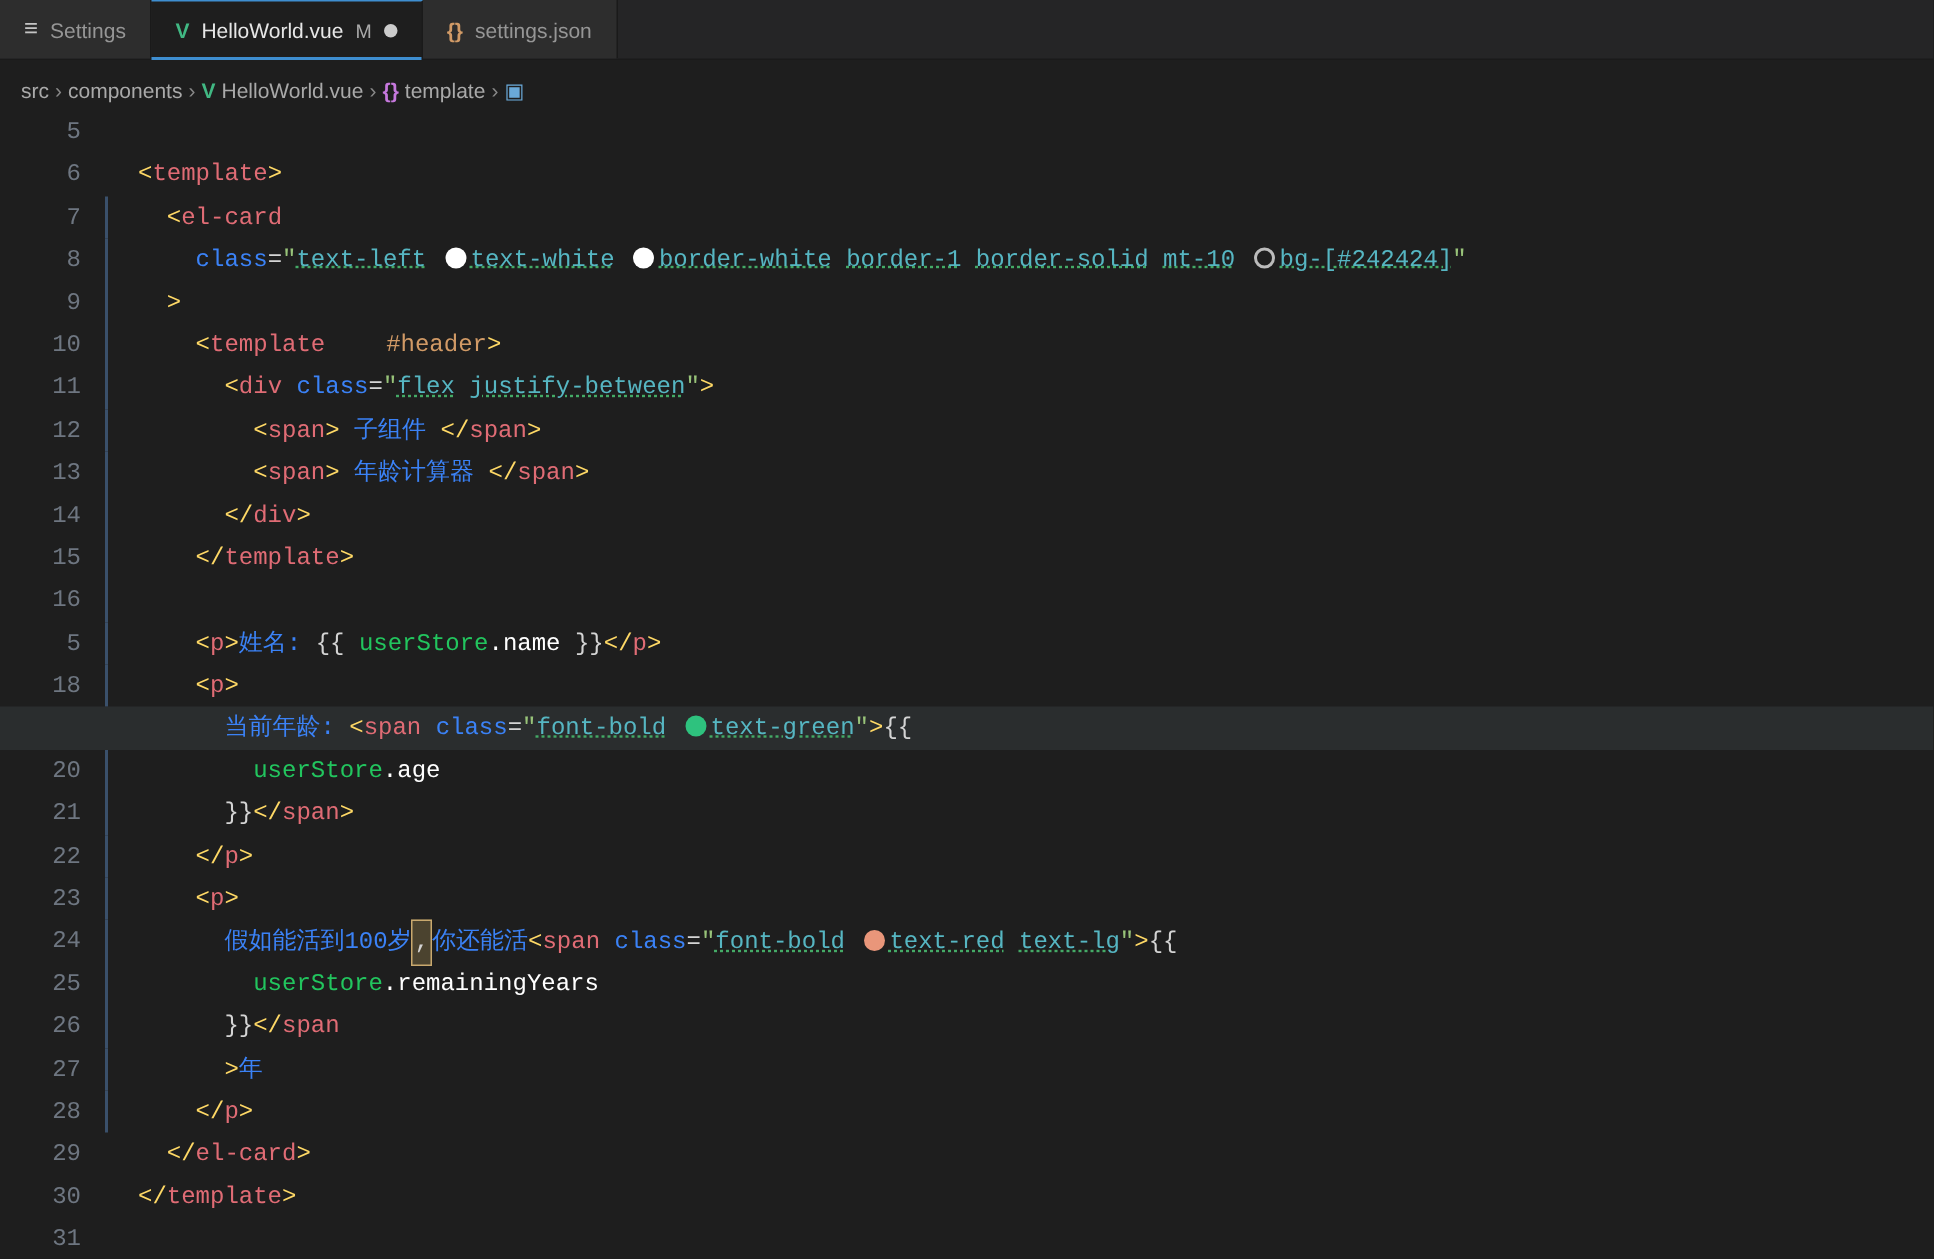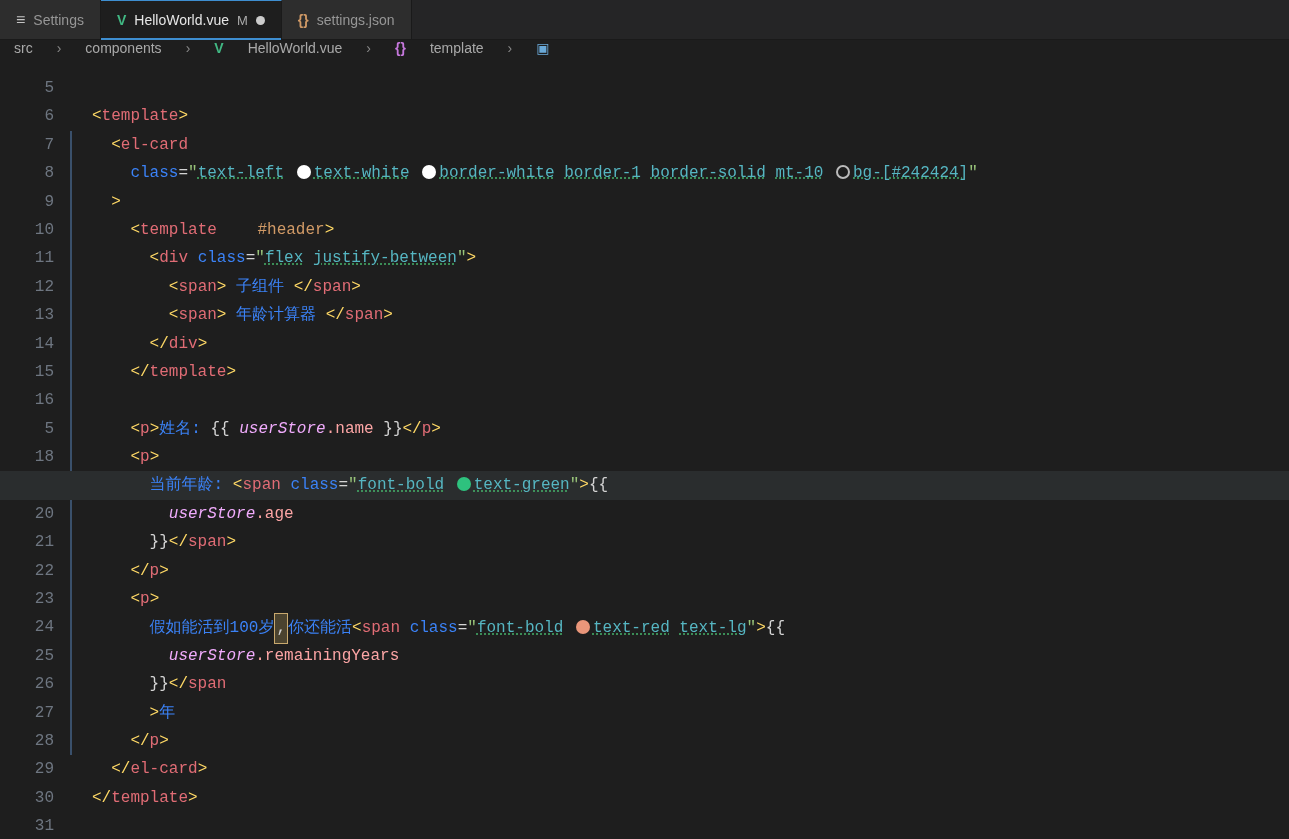--- a/index.html
+++ b/index.html
@@ -3,41 +3,41 @@
 <meta charset="utf-8">
 <style>
   * { margin:0; padding:0; box-sizing:border-box; }
   html,body { width:1289px; height:839px; background:#1e1e1e; font-family:"Segoe UI",sans-serif; color:#ccc; overflow:hidden; }
   .tabbar { height:40px; background:#252526; display:flex; align-items:stretch; border-bottom:1px solid #1a1a1a; }
   .tab { display:flex; align-items:center; gap:8px; padding:0 16px; font-size:14px; color:#969696; background:#2d2d2d; border-right:1px solid #1a1a1a; cursor:pointer; }
   .tab.active { background:#1e1e1e; color:#e6e6e6; border-top:1px solid #3e8ed0; position:relative; }
   .tab.active::after{content:"";position:absolute;left:0;right:0;bottom:-1px;height:2px;background:#3e8ed0;}
   .tab .dot { width:9px; height:9px; border-radius:50%; background:#ccc; }
   .tab .m-badge { font-size:13px; color:#aaa; }
-  .breadcrumb { height:28px; display:flex; align-items:flex-start; gap:24px; padding:0 14px; font-size:14px; color:#a9a9a9; background:#1e1e1e; }
+  .breadcrumb { height:28px; display:flex; align-items:flex-end; gap:4px; padding:0 14px; font-size:14px; color:#a9a9a9; background:#1e1e1e; }
   .breadcrumb .sep { color:#888; }
   .breadcrumb .last { color:#9aa0a6; }
   .editor { display:flex; height:calc(839px - 40px - 28px); font-family:Consolas,"Courier New",monospace; font-size:16px; }
   .gutter { width:70px; background:#1e1e1e; color:#6e7681; text-align:right; padding:6px 16px 0 0; user-select:none; }
   .gutter div { height:28.4px; line-height:28.4px; }
   .foldcol { width:14px; padding-top:6px; }
   .foldcol div{height:28.4px;line-height:28.4px;border-left:2px solid #3a506b;}
   .foldcol div.blank{border-left:2px solid transparent;}
   .code { flex:1; padding:6px 0 0 8px; white-space:pre; line-height:28.4px; color:#d4d4d4; }
   .code .row{height:28.4px;}
   .hl-line{background:#2a2d2e;display:block;margin-left:-92px;padding-left:92px;width:calc(100% + 92px);}
   .c-br{color:#ffd966;} 
   .c-tag{color:#e06c75;} 
   .c-attr{color:#3b82f6;} 
   .c-eq{color:#d4d4d4;}
   .c-str{color:#98c379;}
   .c-class{color:#56b6c2;text-decoration:underline dotted #4a6;font-family:Liberation Mono, monospace;}
   .c-text{color:#3b82f6;}
-  .c-var{color:#f0abfc;font-style:italic;}
-  .c-prop{color:#fca5a5;}
+  .c-var{color:#22c55e;}
+  .c-prop{color:#ffffff;}
   .c-mu{color:#d4d4d4;}
   .c-dir{color:#d19a66;margin-left:31px;}
   .swatch{display:inline-block;width:14px;height:14px;border-radius:50%;vertical-align:-2px;margin:0 3px;}
   .sw-white{background:#fff;}
   .sw-whitebd{background:transparent;border:2px solid #bbb;}
   .sw-green{background:#2ec27e;}
   .sw-red{background:#e9967a;}
   .cursorbox{display:inline-block;border:1px solid #c9a96e;background:#4b432f;padding:0 1px;}
   .vue-icon{color:#41b883;font-weight:bold;}
   .json-icon{color:#d19a66;font-weight:bold;}

